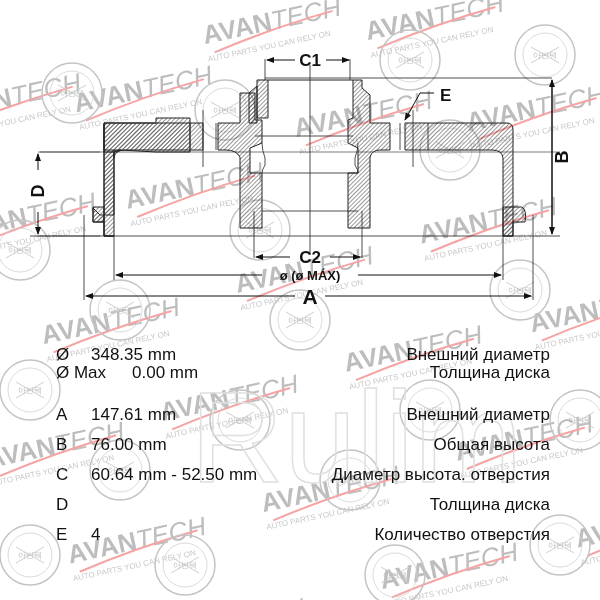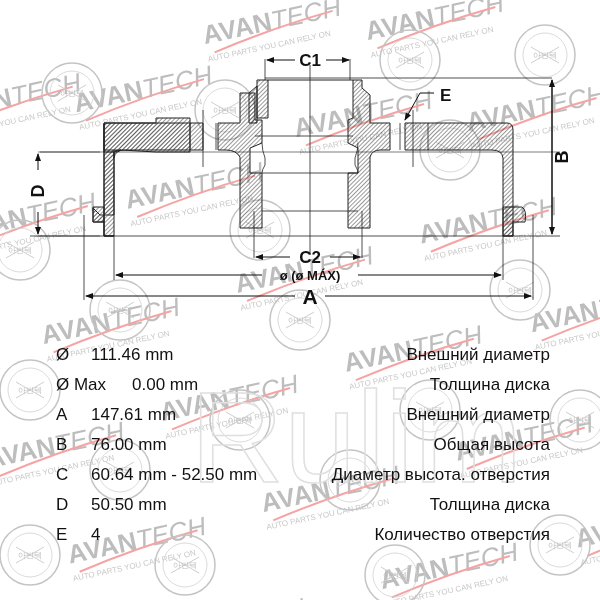--- a/index.html
+++ b/index.html
@@ -156,24 +156,24 @@
     <line x1="84" y1="215" x2="84" y2="300" stroke="#222" stroke-width="0.8"></line>
     <line x1="533" y1="215" x2="533" y2="300" stroke="#222" stroke-width="0.8"></line>
     <line x1="295" y1="296" x2="86" y2="296" stroke="#111" stroke-width="1" marker-end="url(#arr)"></line>
     <line x1="325" y1="296" x2="531" y2="296" stroke="#111" stroke-width="1" marker-end="url(#arr)"></line>
     <text class="dim-label" x="310" y="304" font-size="21" text-anchor="middle">A</text>
   </svg>
 
   <div class="specs">
     <div class="spec-row" style="top:345px">
       <span class="spec-key">Ø</span>
-      <span class="spec-val">111.46 mm</span>
+      <span class="spec-val">348.35 mm</span>
       <span class="spec-desc">Внешний диаметр</span>
     </div>
-    <div class="spec-row" style="top:375px">
+    <div class="spec-row" style="top:363px">
       <span class="spec-key">Ø Max</span>
       <span class="spec-val" style="left:132px">0.00 mm</span>
       <span class="spec-desc">Толщина диска</span>
     </div>
     <div class="spec-row" style="top:405px">
       <span class="spec-key">A</span>
       <span class="spec-val">147.61 mm</span>
       <span class="spec-desc">Внешний диаметр</span>
     </div>
     <div class="spec-row" style="top:435px">
@@ -181,21 +181,20 @@
       <span class="spec-val">76.00 mm</span>
       <span class="spec-desc">Общая высота</span>
     </div>
     <div class="spec-row" style="top:465px">
       <span class="spec-key">C</span>
       <span class="spec-val">60.64 mm - 52.50 mm</span>
       <span class="spec-desc">Диаметр высота. отверстия</span>
     </div>
     <div class="spec-row" style="top:495px">
       <span class="spec-key">D</span>
-      <span class="spec-val">50.50 mm</span>
       <span class="spec-desc">Толщина диска</span>
     </div>
     <div class="spec-row" style="top:525px">
       <span class="spec-key">E</span>
       <span class="spec-val">4</span>
       <span class="spec-desc">Количество отверстия</span>
     </div>
   </div>
 </div>
 

